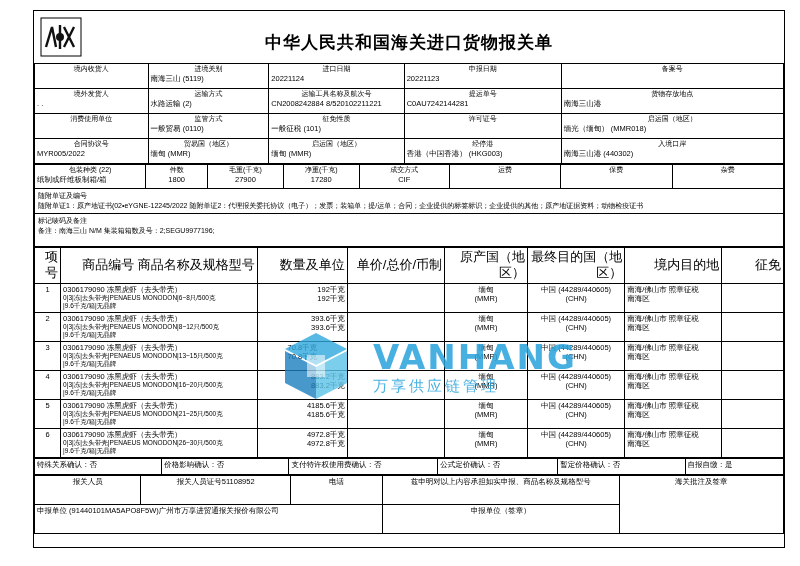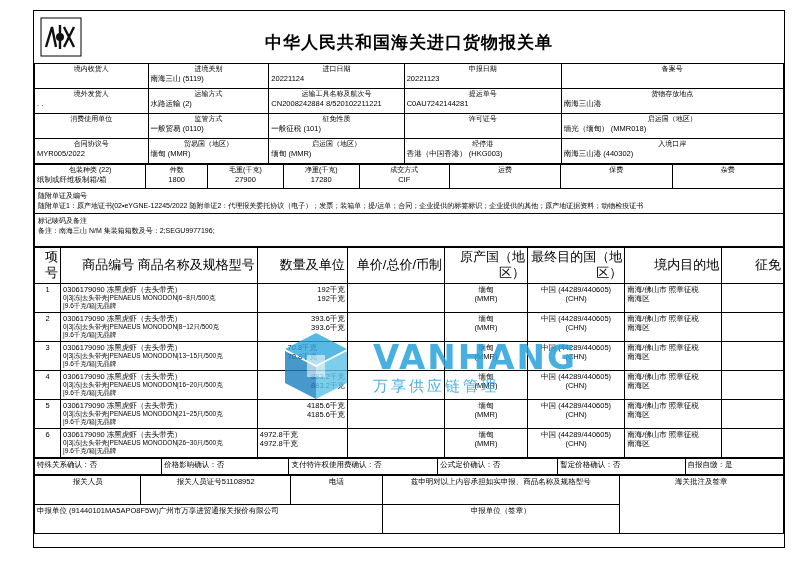--- a/index.html
+++ b/index.html
@@ -356,21 +356,21 @@
           </td>
           <td></td>
         </tr>
         <tr class="itemrow">
           <td class="ctr">6</td>
           <td>
             <div>0306179090 冻黑虎虾（去头带壳）</div>
             <div class="small">0|3|冻|去头带壳|PENAEUS MONODON|26~30只/500克</div>
             <div class="small">|9.6千克/箱|无品牌</div>
           </td>
-          <td style="text-align:left">
+          <td style="text-align:right">
             <div>4972.8千克</div>
             <div>4972.8千克</div>
           </td>
           <td></td>
           <td class="ctr">
             <div>缅甸</div>
             <div>(MMR)</div>
           </td>
           <td class="ctr">
             <div>中国 (44289/440605)</div>

